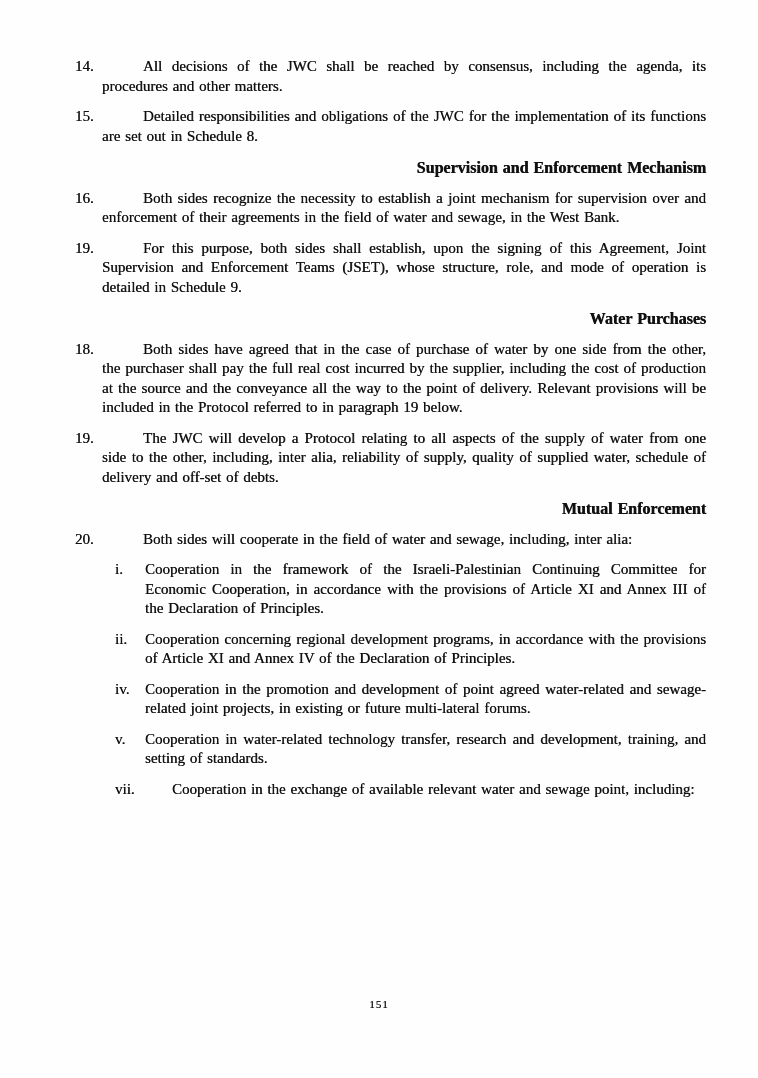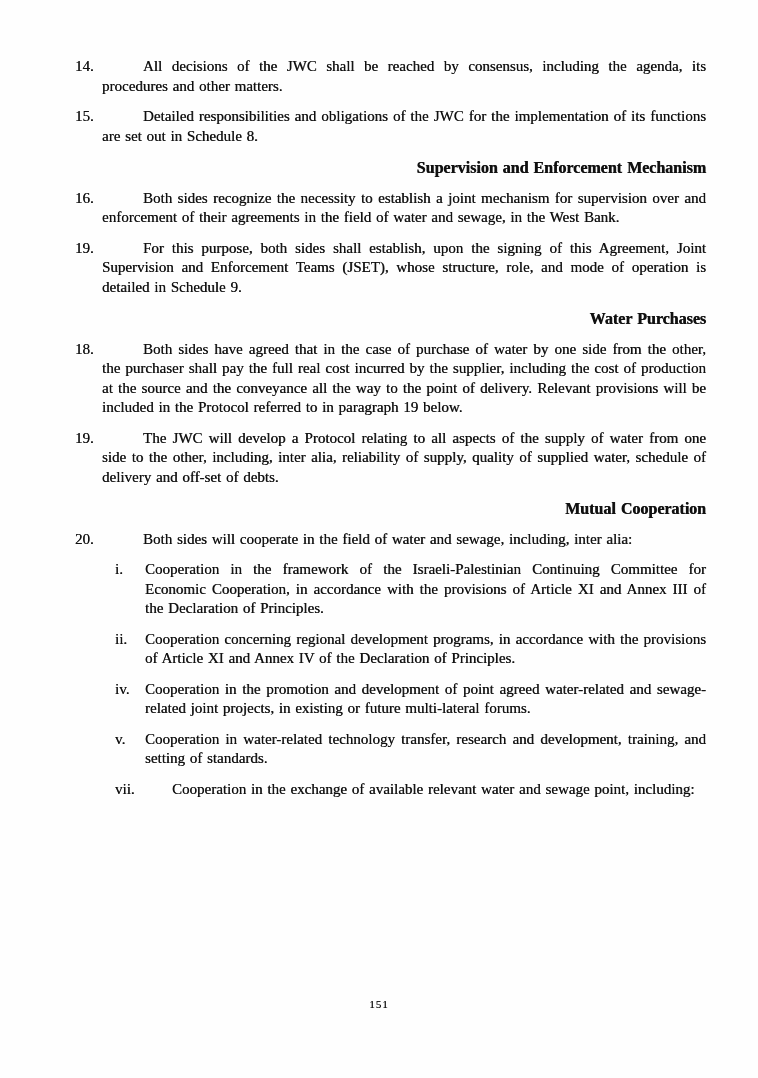--- a/index.html
+++ b/index.html
@@ -83,21 +83,21 @@
     <p class="para"><span class="num">16.</span><span>Both sides recognize the necessity to establish a joint mechanism for supervision over and enforcement of their agreements in the field of water and sewage, in the West Bank.</span></p>
 
     <p class="para"><span class="num">19.</span><span>For this purpose, both sides shall establish, upon the signing of this Agreement, Joint Supervision and Enforcement Teams (JSET), whose structure, role, and mode of operation is detailed in Schedule 9.</span></p>
 
     <h2 class="heading">Water Purchases</h2>
 
     <p class="para"><span class="num">18.</span><span>Both sides have agreed that in the case of purchase of water by one side from the other, the purchaser shall pay the full real cost incurred by the supplier, including the cost of production at the source and the conveyance all the way to the point of delivery. Relevant provisions will be included in the Protocol referred to in paragraph 19 below.</span></p>
 
     <p class="para"><span class="num">19.</span><span>The JWC will develop a Protocol relating to all aspects of the supply of water from one side to the other, including, inter alia, reliability of supply, quality of supplied water, schedule of delivery and off-set of debts.</span></p>
 
-    <h2 class="heading">Mutual Cooperation</h2>
+    <h2 class="heading">Mutual Enforcement</h2>
 
     <p class="para"><span class="num">20.</span><span>Both sides will cooperate in the field of water and sewage, including, inter alia:</span></p>
 
     <div>
       <p class="subitem"><span class="marker">i.</span><span>Cooperation in the framework of the Israeli-Palestinian Continuing Committee for Economic Cooperation, in accordance with the provisions of Article XI and Annex III of the Declaration of Principles.</span></p>
 
       <p class="subitem"><span class="marker">ii.</span><span>Cooperation concerning regional development programs, in accordance with the provisions of Article XI and Annex IV of the Declaration of Principles.</span></p>
 
 
       <p class="subitem"><span class="marker">iv.</span><span>Cooperation in the promotion and development of point agreed water-related and sewage-related joint projects, in existing or future multi-lateral forums.</span></p>

